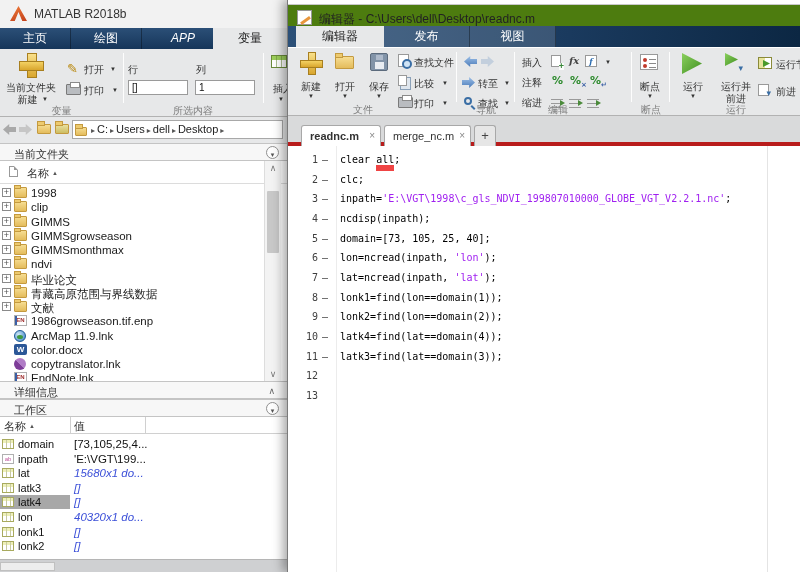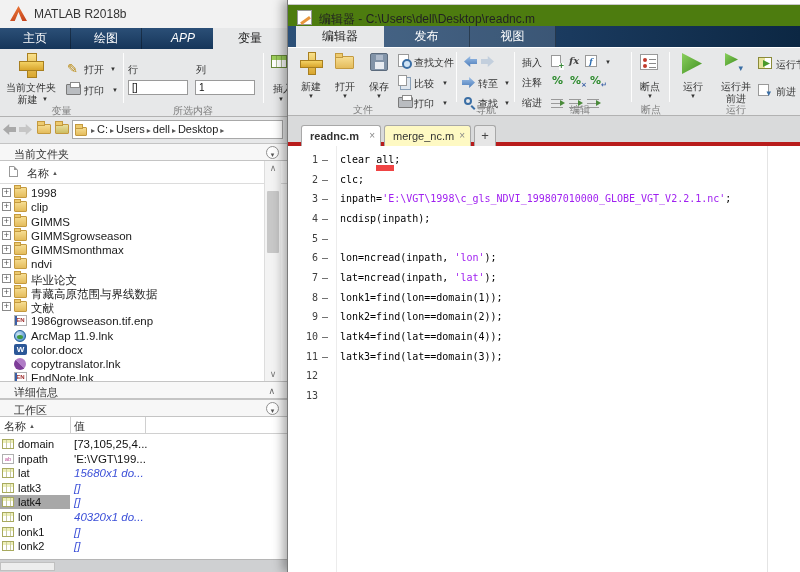--- a/index.html
+++ b/index.html
@@ -128,21 +128,21 @@
   .ew-title { position:absolute; left:0; top:4px; width:100%; height:26px; background:#4d7c0f; border-top:1px solid #c9c9c9; }
   .ed-icon { position:absolute; left:9px; top:5px; width:15px; height:15px; background:#fff; border:1px solid #999; }
   .ed-icon::after { content:""; position:absolute; left:2px; top:8px; width:11px; height:3px; background:#e8963c; transform:rotate(-35deg); }
   .ew-title-text { position:absolute; left:31px; top:6px; font-size:12px; color:#222; }
   .ew .tabstrip { top:26px; background:linear-gradient(90deg,#2c5078 0%,#1a3a5e 55%,#0c2743 100%); }
   .ew .tab { background:rgba(255,255,255,.14); }
   .ew .tab.active { background:#e7e8e9; }
   .ew .ribbon { top:48px; height:68px; }
 
   .filetabs { position:absolute; left:0; top:116px; width:100%; height:30px; background:#d9dadb; border-bottom:4px solid #b91c1c; }
-  .ftab { position:absolute; top:9px; height:25px; line-height:20px; font-size:11px; text-align:left; padding-left:8px; border:1px solid #a8a8a8; border-bottom:none; border-radius:3px 3px 0 0; background:#fef9c3; color:#333; }
+  .ftab { position:absolute; top:9px; height:25px; line-height:20px; font-size:11px; text-align:left; padding-left:8px; border:1px solid #a8a8a8; border-bottom:none; border-radius:3px 3px 0 0; background:#ffffff; color:#333; }
   .ftab.active { background:#fff; font-weight:bold; height:22px; }
   .ftab .x { position:absolute; right:5px; top:0; font-size:10px; color:#888; font-weight:normal; }
   .ftab-plus { position:absolute; top:9px; width:22px; height:21px; line-height:19px; border:1px solid #a8a8a8; border-bottom:none; border-radius:3px 3px 0 0; background:#e6e6e6; color:#444; text-align:center; font-size:13px; }
 
   .code { position:absolute; left:0; top:146px; width:100%; height:426px; background:#fff; font-family:"DejaVu Sans Mono","Liberation Mono",monospace; font-size:10px; }
   .code .gutline { position:absolute; left:48px; top:0; width:1px; height:100%; background:#ececec; }
   .code .ruler { position:absolute; left:479px; top:0; width:1px; height:100%; background:#e4e4e4; }
   .cl { position:absolute; left:0; width:100%; height:20px; line-height:20px; }
   .ln { position:absolute; left:0; width:30px; text-align:right; color:#3f3f3f; }
   .dash { position:absolute; left:34px; color:#3f3f3f; }
@@ -457,21 +457,21 @@
       <div>
         <span class="ic-runsec" style="left:470px;top:9px;"></span>
         <span class="rlabel" style="left:488px;top:10px;">运行节</span>
       </div>
       <div>
         <span class="ic-adv" style="left:470px;top:36px;"></span>
         <span class="rlabel" style="left:488px;top:37px;">前进</span>
       </div>
       <span class="rsec" style="left:20px;width:110px;">文件</span>
       <span class="rsec" style="left:170px;width:56px;">导航</span>
-      <span class="rsec" style="left:236px;width:112px;">编辑</span>
+      <span class="rsec" style="left:214px;width:112px;">编辑</span>
       <span class="rsec" style="left:345px;width:36px;">断点</span>
       <span class="rsec" style="left:385px;width:126px;">运行</span>
     </div>
 
     <div class="filetabs" id="fileTabs">
         <div class="ftab active" style="left: 13px; width: 80px;"><span>readnc.m</span><span class="x">×</span></div>
         <div class="ftab" style="left: 96px; width: 87px;"><span>merge_nc.m</span><span class="x">×</span></div>
         <div class="ftab-plus" style="left: 186px;">+</div>
       </div>
 
@@ -494,20 +494,21 @@
           <span class="ct"><span class="seg-plain">inpath=</span><span class="seg-string">'E:\VGT\1998\c_gls_NDVI_199807010000_GLOBE_VGT_V2.2.1.nc'</span><span class="seg-plain">;</span></span>
         </div>
         <div class="cl" style="top: 62.95px;">
           <span class="ln">4</span>
           <span class="dash">—</span>
           <span class="ct"><span class="seg-plain">ncdisp(inpath);</span></span>
         </div>
         <div class="cl" style="top: 82.6px;">
           <span class="ln">5</span>
           <span class="dash">—</span>
+          <span class="ct"><span class="seg-plain">domain=[73, 105, 25, 40];</span></span>
         </div>
         <div class="cl" style="top: 102.25px;">
           <span class="ln">6</span>
           <span class="dash">—</span>
           <span class="ct"><span class="seg-plain">lon=ncread(inpath, </span><span class="seg-string">'lon'</span><span class="seg-plain">);</span></span>
         </div>
         <div class="cl" style="top: 121.9px;">
           <span class="ln">7</span>
           <span class="dash">—</span>
           <span class="ct"><span class="seg-plain">lat=ncread(inpath, </span><span class="seg-string">'lat'</span><span class="seg-plain">);</span></span>

